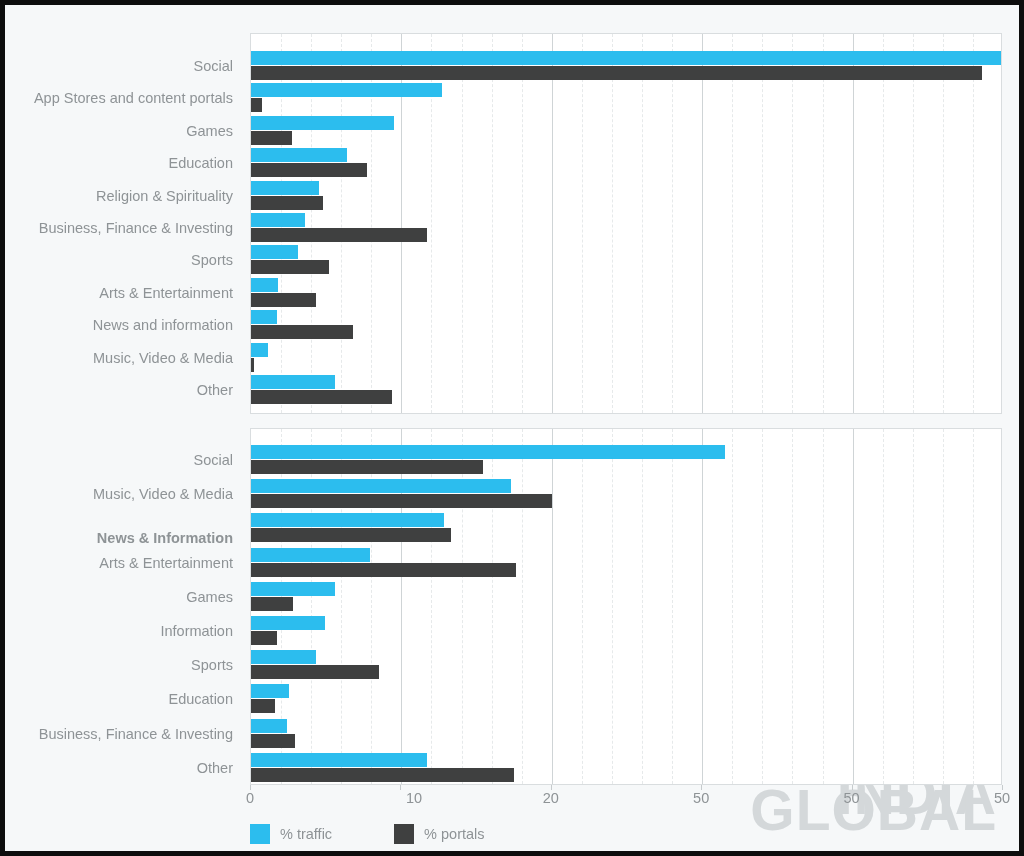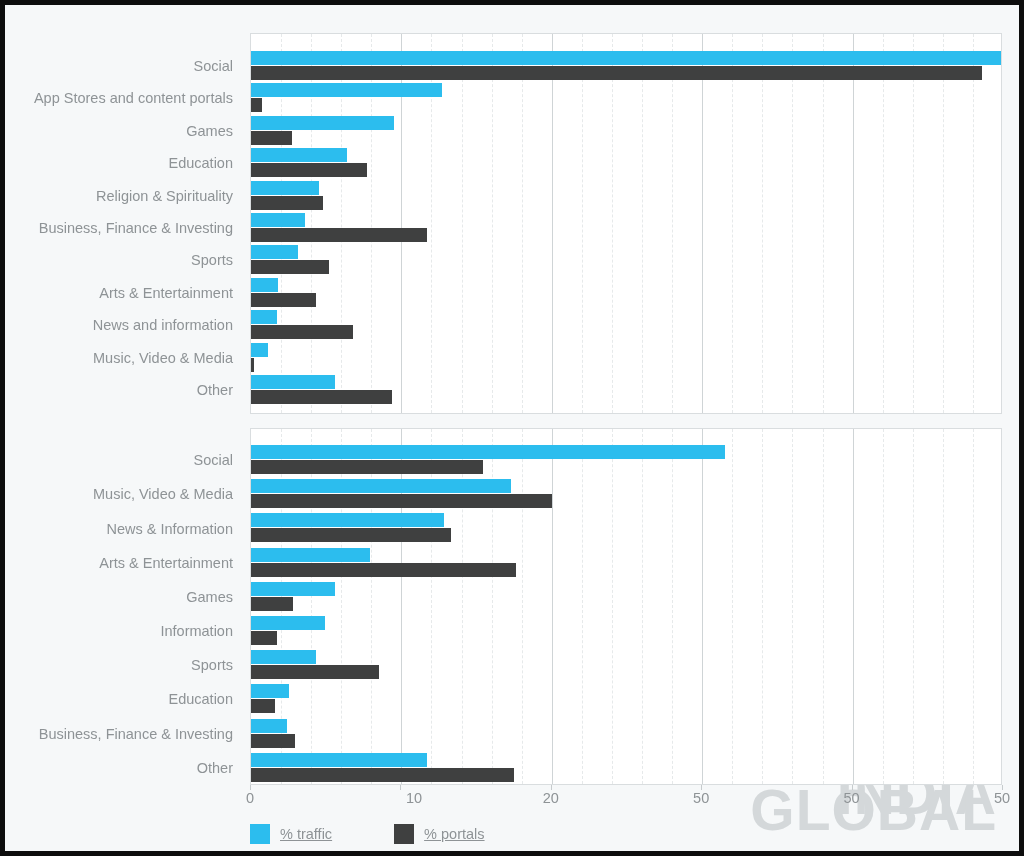--- a/index.html
+++ b/index.html
@@ -134,21 +134,20 @@
     width: 20px;
     height: 20px;
     margin-right: 10px;
   }
   .legend-swatch.traffic { background: #2cbdee; }
   .legend-swatch.revenue { background: #3f4040; }
   .legend-text {
     font-size: 14.5px;
     color: #8e9396;
     line-height: 1;
-    text-decoration: underline;
   }
 </style>
 </head>
 <body>
 
 <div id="figure">
 
   <div class="plot" id="plot-india">
       <div class="grid-minor" style="left: 30.08px;"></div>
       <div class="grid-minor" style="left: 60.16px;"></div>
@@ -296,21 +295,21 @@
         <div class="bar revenue" style="top: 15px; width: 43.616px; background: rgb(63, 64, 64);"></div>
       </div>
       <div class="row" style="top: 323.8px; height: 30px;">
         <div class="bar traffic" style="top: 0px; width: 175.968px; background: rgb(44, 189, 238);"></div>
         <div class="bar revenue" style="top: 15px; width: 263.2px; background: rgb(63, 64, 64);"></div>
       </div>
     </div>
   <div class="labels-col" id="labels-global">
       <div class="cat-label" style="top: 25px;">Social</div>
       <div class="cat-label" style="top: 59.2px;">Music, Video &amp; Media</div>
-      <div class="cat-label" style="top: 94px;">News &amp; Information</div>
+      <div class="cat-label" style="top: 103px; font-weight: bold;">News &amp; Information</div>
       <div class="cat-label" style="top: 127.6px;">Arts &amp; Entertainment</div>
       <div class="cat-label" style="top: 161.8px;">Games</div>
       <div class="cat-label" style="top: 196px;">Information</div>
       <div class="cat-label" style="top: 230.2px;">Sports</div>
       <div class="cat-label" style="top: 264.4px;">Education</div>
       <div class="cat-label" style="top: 298.6px;">Business, Finance &amp; Investing</div>
       <div class="cat-label" style="top: 332.8px;">Other</div>
     </div>
   <div class="watermark" id="wm-global">GLOBAL</div>
 

